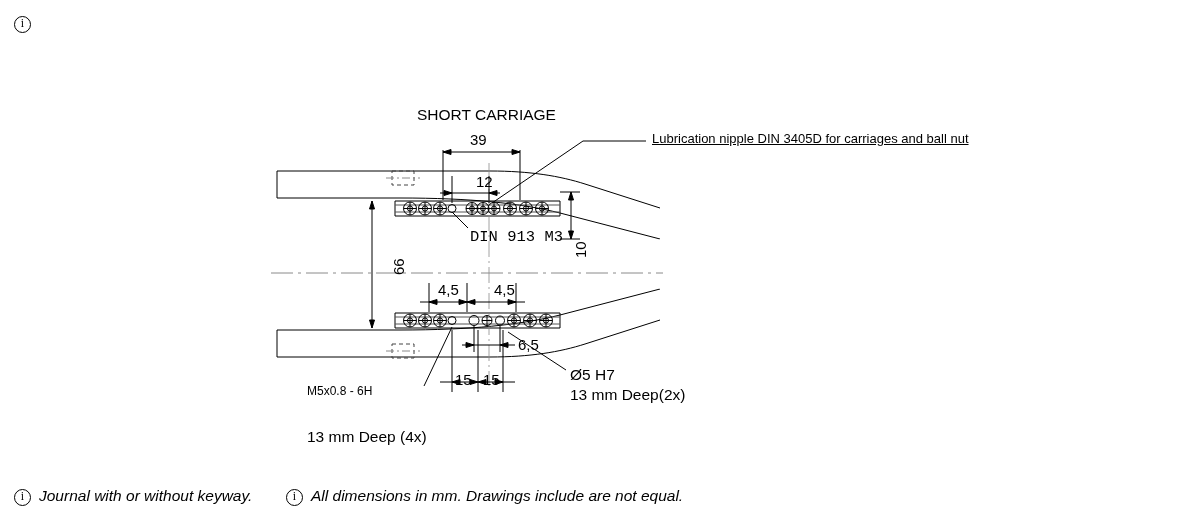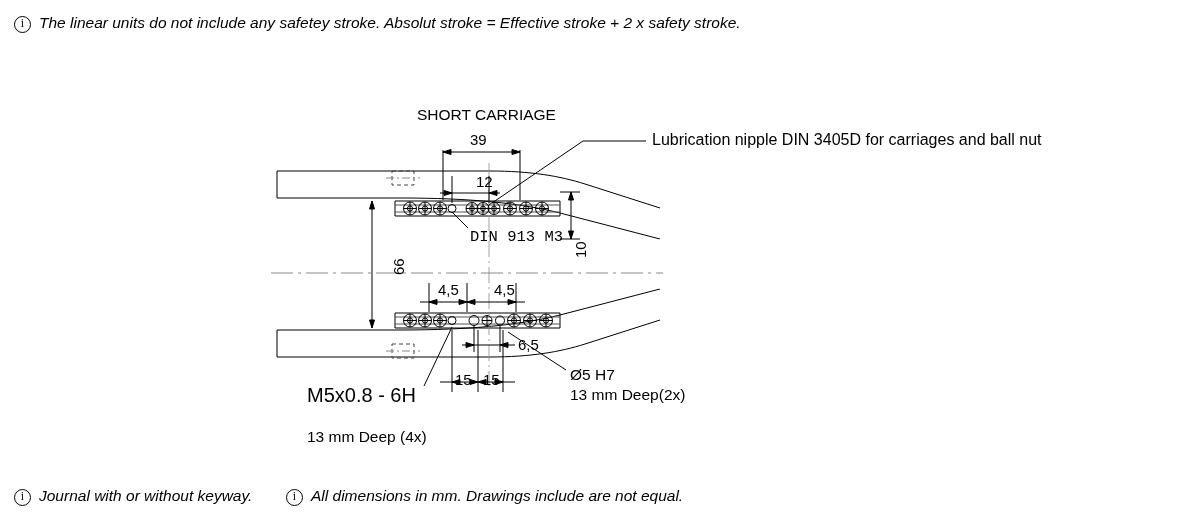--- a/index.html
+++ b/index.html
@@ -61,42 +61,41 @@
     position: absolute;
     font-size: 15px;
     white-space: nowrap;
     font-family: "Liberation Sans", sans-serif;
   }
   .vert {
     transform: rotate(-90deg);
     transform-origin: left top;
   }
   #title-short-carriage { left: 417px; top: 106px; font-size: 15.5px; }
-  #lbl-lubrication { left: 652px; top: 131px; font-size: 16px; }
+  #lbl-lubrication { left: 652px; top: 131px; font-size: 13px; text-decoration: underline; }
   #lbl-39 { left: 470px; top: 131px; }
   #lbl-12 { left: 476px; top: 173px; }
   #lbl-din913 { left: 470px; top: 228px; font-size: 15.5px; font-family: Liberation Mono, monospace; }
   #lbl-10 { left: 572px; top: 258px; }
   #lbl-66 { left: 390px; top: 275px; }
   #lbl-45a { left: 438px; top: 281px; }
   #lbl-45b { left: 494px; top: 281px; }
   #lbl-65 { left: 518px; top: 336px; }
   #lbl-15a { left: 455px; top: 371px; }
   #lbl-15b { left: 483px; top: 371px; }
-  #lbl-m5-1 { left: 307px; top: 384px; font-size: 20px; }
+  #lbl-m5-1 { left: 307px; top: 384px; font-size: 12px; }
   #lbl-m5-2 { left: 307px; top: 404px; font-size: 15.5px; margin-top: 24px; }
   #lbl-d5-1 { left: 570px; top: 366px; font-size: 15.5px; }
   #lbl-d5-2 { left: 570px; top: 386px; font-size: 15.5px; }
 </style>
 </head>
 <body>
 
 <div class="note" id="note-top">
   <span class="info-icon"></span>
-  <span class="note-text">The linear units do not include any safetey stroke. Absolut stroke = Effective stroke + 2 x safety stroke.</span>
 </div>
 
 <div class="note" id="note-bottom-left">
   <span class="info-icon"></span>
   <span class="note-text">Journal with or without keyway.</span>
 </div>
 
 <div class="note" id="note-bottom-right">
   <span class="info-icon"></span>
   <span class="note-text">All dimensions in mm. Drawings include are not equal.</span>

